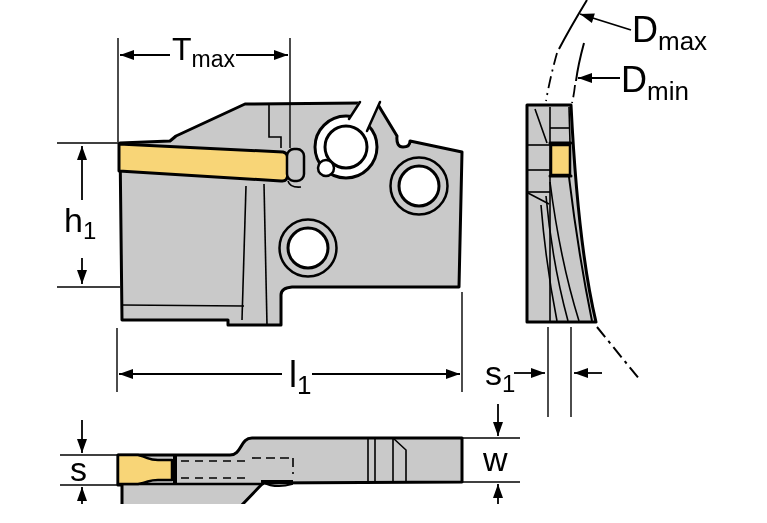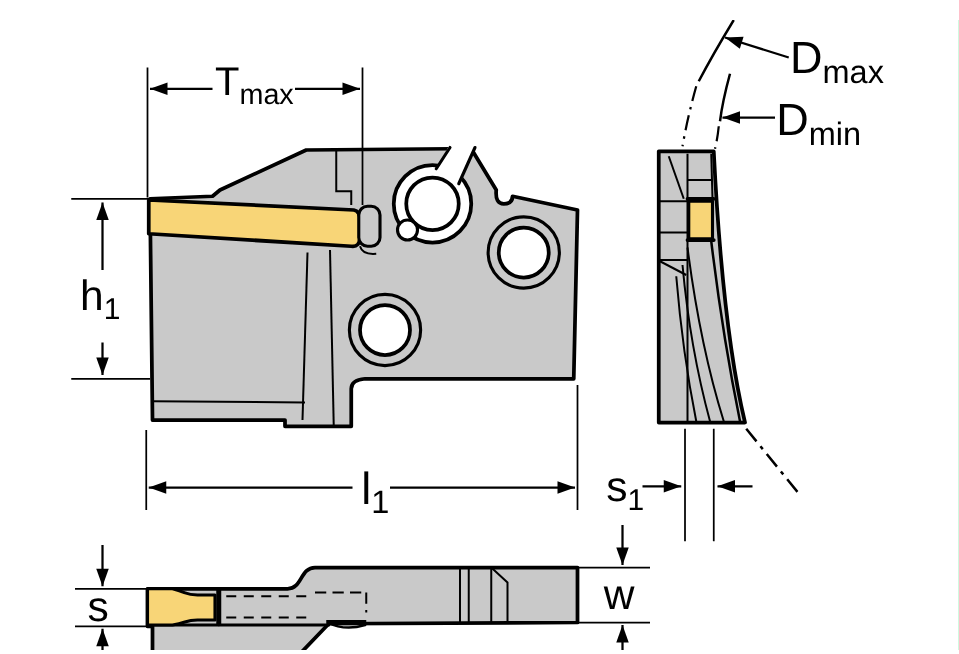--- a/index.html
+++ b/index.html
@@ -1,16 +1,16 @@
 <!DOCTYPE html>
 <html><head>
 <meta charset="utf-8">
 <style>
   html,body{margin:0;padding:0;background:#fff;}
-  .canvas{position:relative;width:767px;height:504px;overflow:hidden;background:#86efac;margin-top:16px;}
+  .canvas{position:relative;width:767px;height:504px;overflow:hidden;background:#ec4899;}
   svg{display:block;}
   .o3{stroke-width:3;stroke-linejoin:round;stroke-linecap:round;}
   .o25{stroke-width:2.5;stroke-linejoin:round;stroke-linecap:round;}
   .o4{stroke-width:4;stroke-linecap:round;}
   .i{stroke-width:1.6;fill:none;}
   .i2{stroke-width:2;fill:none;}
   .ext{stroke-width:1.4;fill:none;}
   .dim{stroke-width:1.8;fill:none;}
   .dash86{stroke-width:1.6;fill:none;stroke-dasharray:8 6;}
   .dash95{stroke-width:1.6;fill:none;stroke-dasharray:9 5;}

